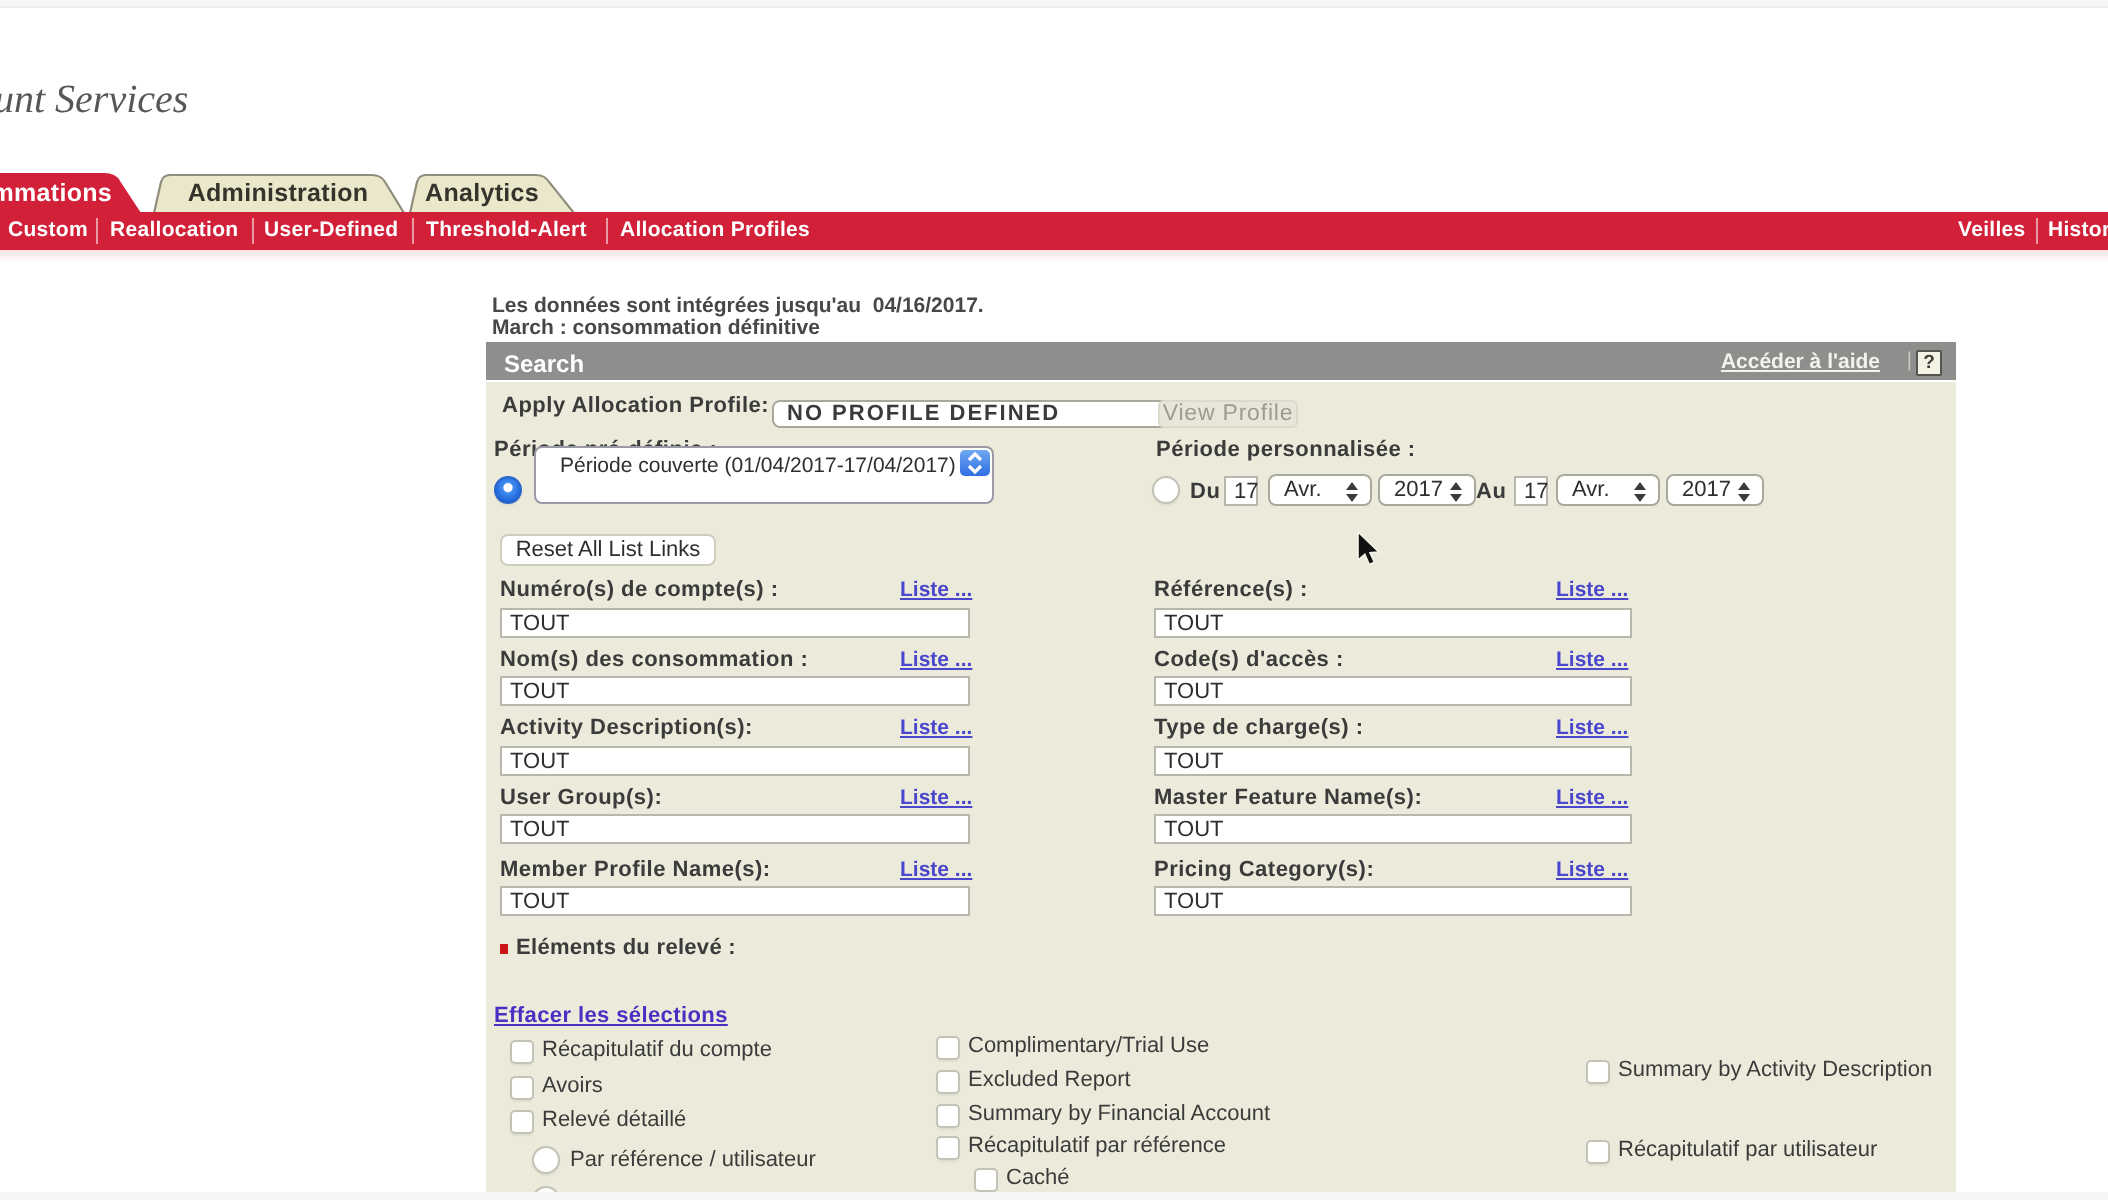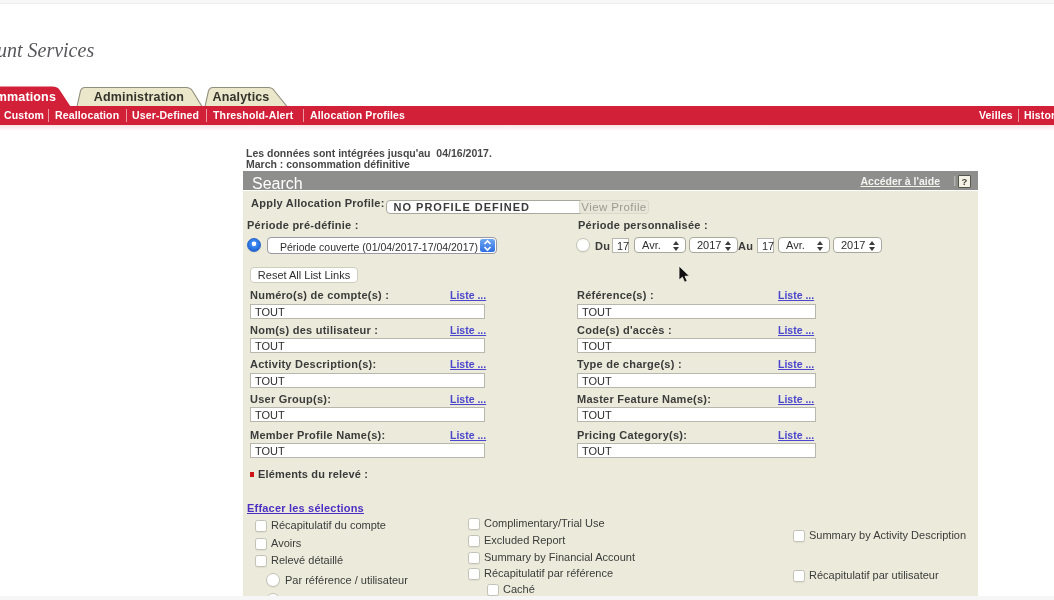--- a/index.html
+++ b/index.html
@@ -13,21 +13,21 @@
          font-size:20px;color:#57575b;letter-spacing:0px;white-space:nowrap;}
   
   #redbar{left:0;top:106px;width:1054px;height:19px;background:#d22039;color:#fff;
           font-size:10.5px;font-weight:bold;letter-spacing:0.15px;}
   #redbar .mi{position:absolute;top:0;height:19px;line-height:19px;white-space:nowrap;}
   #redbar .sep{position:absolute;top:3px;height:13px;width:1px;background:rgba(255,255,255,.55);}
   
   #info{left:246px;top:148px;font-size:10.5px;font-weight:bold;color:#474747;line-height:11.3px;white-space:nowrap;}
   
   #shead{left:243px;top:171px;width:735px;height:19px;background:#8e8e8c;}
-  #shead .t{position:absolute;left:9px;top:4px;color:#fff;font-weight:normal;font-size:16px;}
+  #shead .t{position:absolute;left:9px;top:4px;color:#fff;font-weight:bold;font-size:12px;}
   #shead .aide{position:absolute;right:38px;top:4px;color:#f2f2ef;font-weight:bold;font-size:10.5px;text-decoration:underline;}
   #shead .sp{position:absolute;right:22px;top:4px;color:#c9c9c5;font-size:10px;}
   #shead .q{position:absolute;right:7px;top:4px;width:11px;height:11px;background:#f4f2e4;
             border:1px solid #55554f;color:#3c3c38;font-size:9.5px;font-weight:bold;text-align:center;line-height:11px;border-radius:1px;}
   
   #panel{left:243px;top:191px;width:735px;height:405px;background:#ecebdb;font-size:11px;color:#3b3b3b;}
   #panel .b{font-weight:bold;letter-spacing:0.25px;}
   #panel .abs{position:absolute;white-space:nowrap;}
   .inp{position:absolute;background:#fff;border:1px solid #b7b7ad;box-sizing:border-box;}
   .inp span{position:absolute;left:4px;top:1px;font-size:11px;color:#2e2e2e;}
@@ -92,21 +92,21 @@
   <div class="sel" style="left:142.5px;top:8.5px;width:214px;height:14.5px">
     <span class="txt" style="top:0.5px;font-size:11px;font-weight:bold;letter-spacing:1px;color:#3a3a3a">NO PROFILE DEFINED</span>
     <span class="arr" style="top:3px;right:7px"></span>
   </div>
   <div class="abs" style="left:336px;top:8.5px;width:70px;height:14.5px;background:#e8e6d8;border:1px solid #dbd9ca;border-radius:3px;box-sizing:border-box;color:#9b9b90;font-size:11.5px;letter-spacing:0.4px;text-align:center;line-height:13px">View Profile</div>
 
   <span class="lbl b" style="left:4px;top:28px">Période pré-définie :</span>
   <span class="lbl b" style="left:335px;top:28px">Période personnalisée :</span>
 
   <div class="rd" style="left:4px;top:47px;background:radial-gradient(circle at 50% 40%, #ffffff 0 2px, #3f8cf3 2.6px, #1e63d6 7px);border-color:#2a66c9"></div>
-  <div class="sel" style="left:24px;top:46px;width:230px;height:17px;border-color:#9a99a6">
+  <div class="sel" style="left:24px;top:32px;width:230px;height:29px;border-color:#9a99a6">
     <span class="txt" style="top:2.5px;left:12px;font-size:10.5px">Période couverte (01/04/2017-17/04/2017)</span>
     <div style="position:absolute;right:1px;top:1px;width:15px;height:13px;border-radius:2.5px;background:linear-gradient(#6fa7f2,#2f6fe0)">
       <svg width="15" height="13" viewBox="0 0 15 13">
           <path d="M4.5,5 L7.5,2 L10.5,5 M4.5,8 L7.5,11 L10.5,8" stroke="#fff" stroke-width="1.6" fill="none"></path>
         </svg>
     </div>
   </div>
 
   <div class="rd" style="left:333px;top:47px"></div>
   <span class="lbl b" style="left:352px;top:49px">Du</span>
@@ -140,21 +140,21 @@
   <span class="liste abs" style="left:207px;top:98px">Liste ...</span>
   <div class="inp" style="left:7px;top:113px;width:235px;height:15px">
       <span>TOUT</span>
     </div>
   <span class="lbl b" style="left:334px;top:98px">Référence(s) :</span>
   <span class="liste abs" style="left:535px;top:98px">Liste ...</span>
   <div class="inp" style="left:334px;top:113px;width:239px;height:15px">
       <span>TOUT</span>
     </div>
 
-  <span class="lbl b" style="left:7px;top:132.5px">Nom(s) des utilisateur :</span>
+  <span class="lbl b" style="left:7px;top:132.5px">Nom(s) des consommation :</span>
   <span class="liste abs" style="left:207px;top:132.5px">Liste ...</span>
   <div class="inp" style="left:7px;top:147px;width:235px;height:15px">
       <span>TOUT</span>
     </div>
   <span class="lbl b" style="left:334px;top:132.5px">Code(s) d'accès :</span>
   <span class="liste abs" style="left:535px;top:132.5px">Liste ...</span>
   <div class="inp" style="left:334px;top:147px;width:239px;height:15px">
       <span>TOUT</span>
     </div>
 

